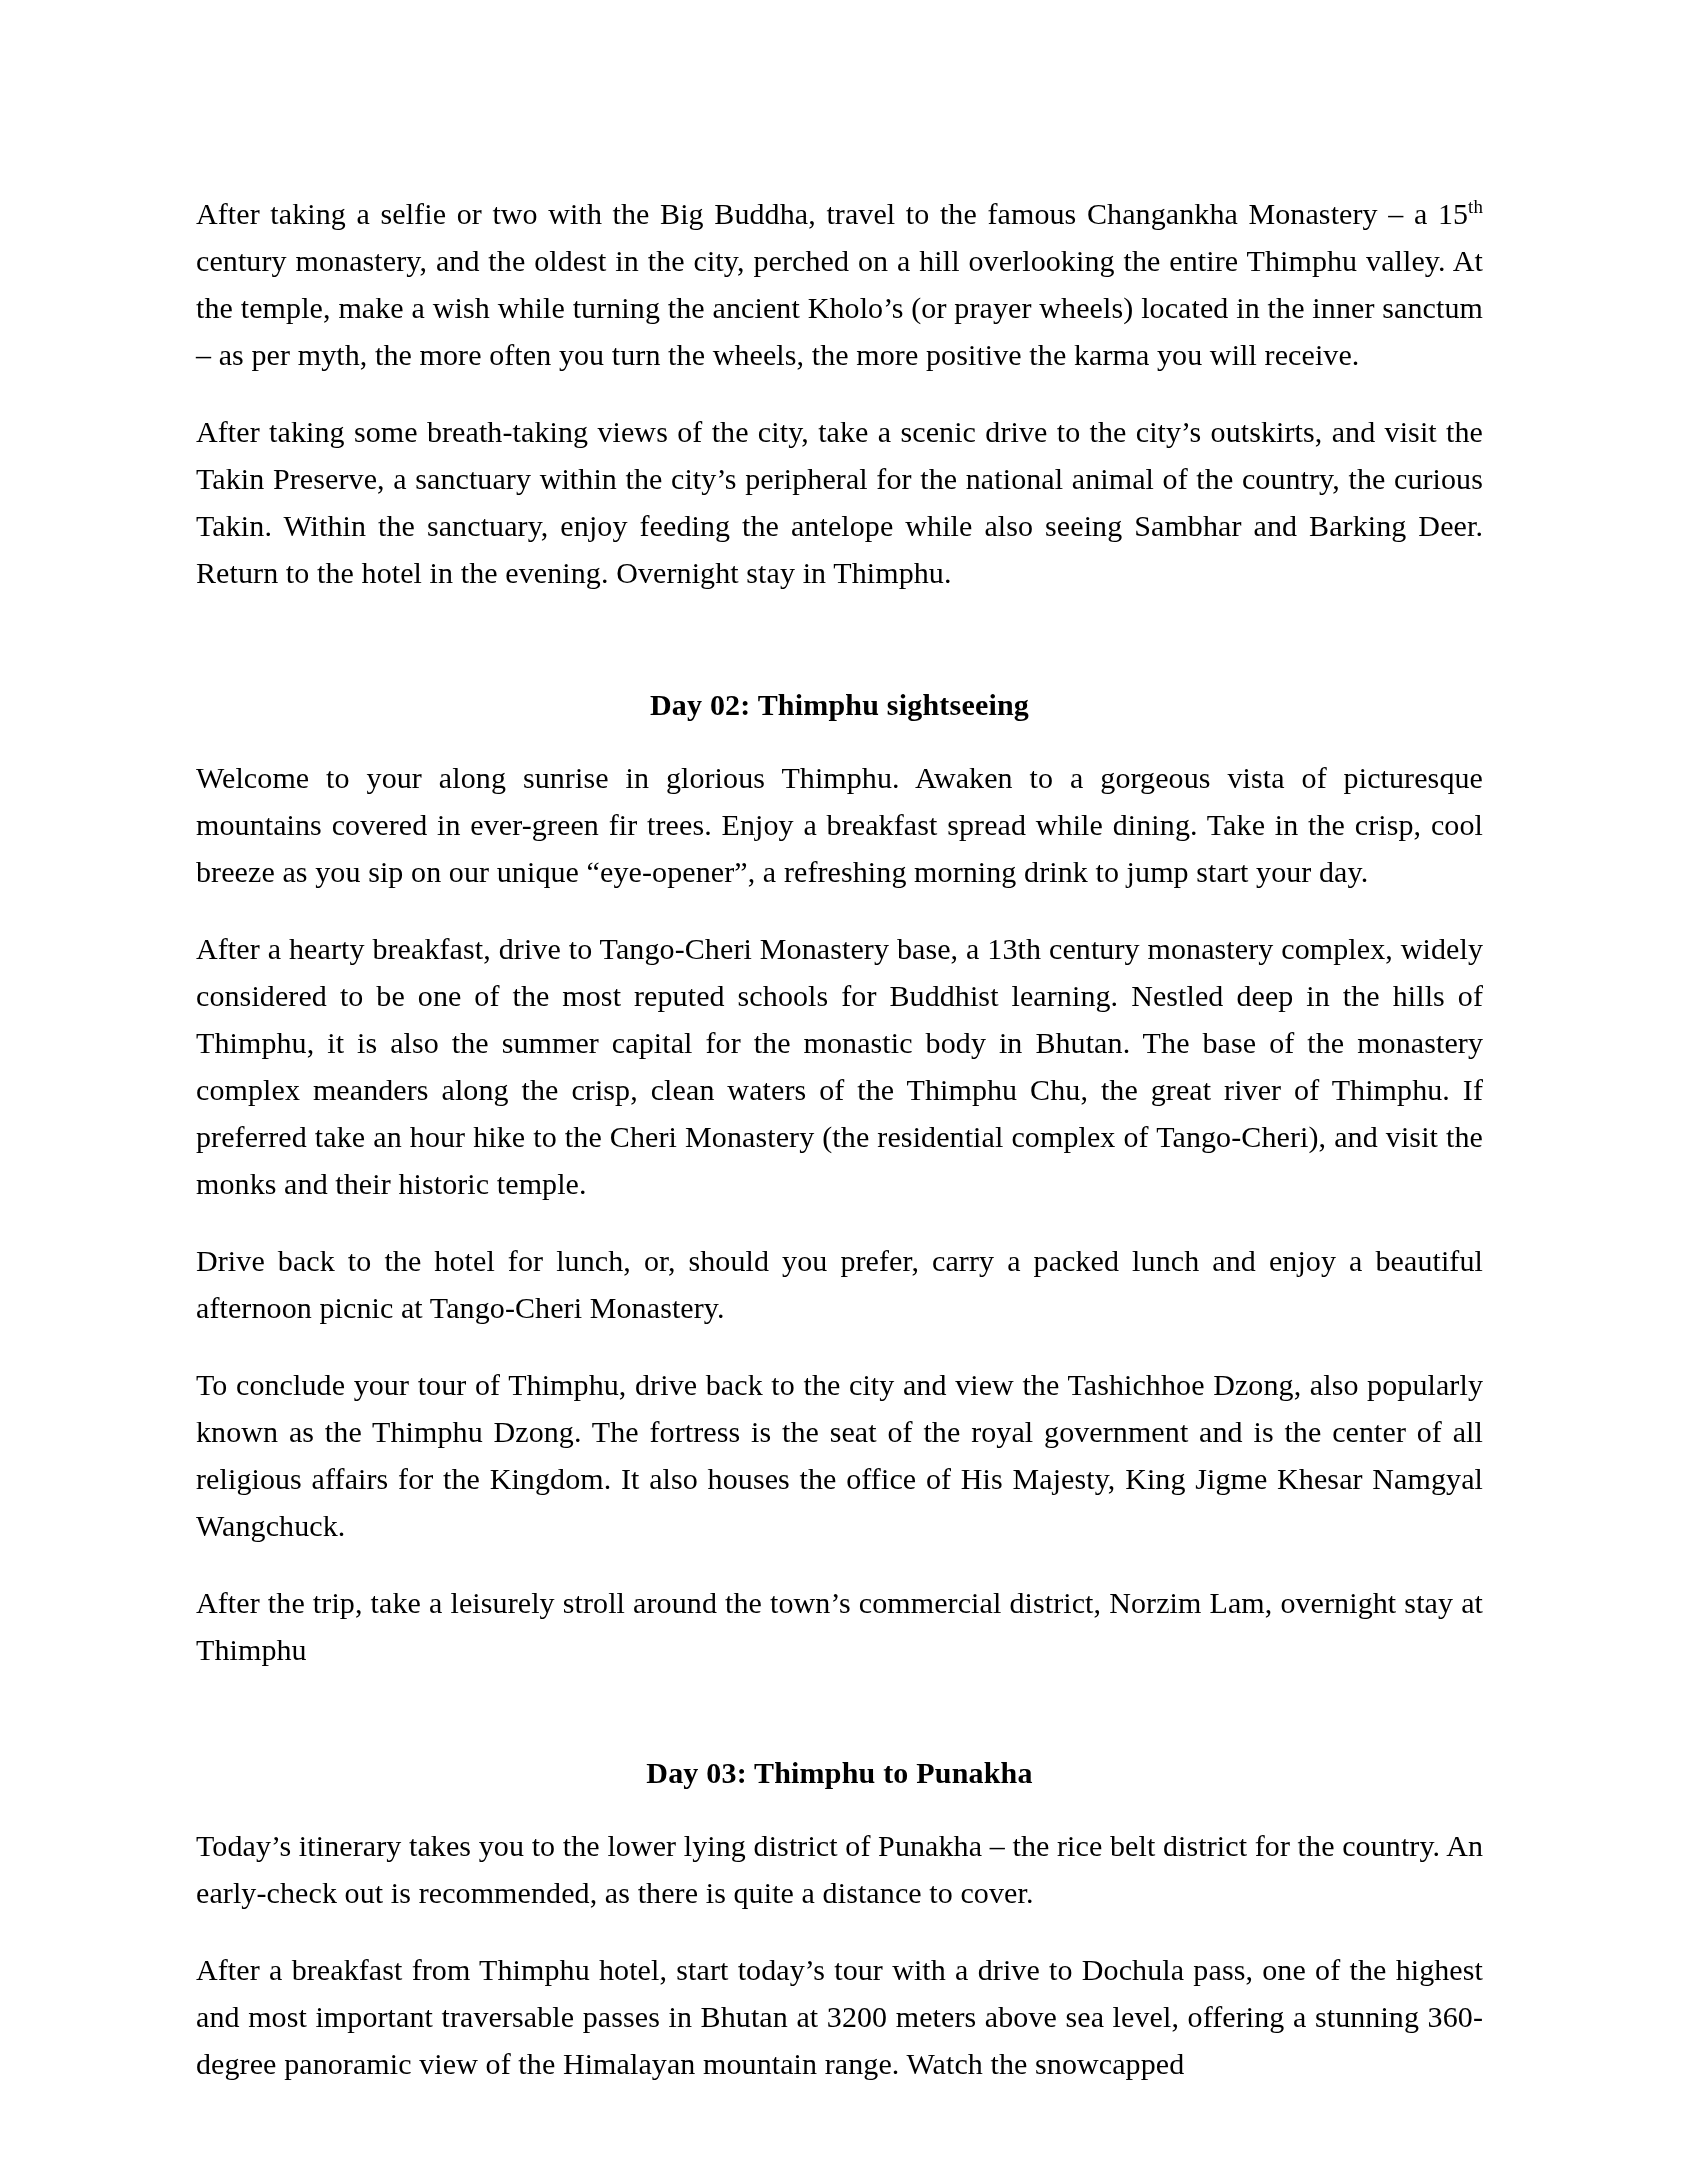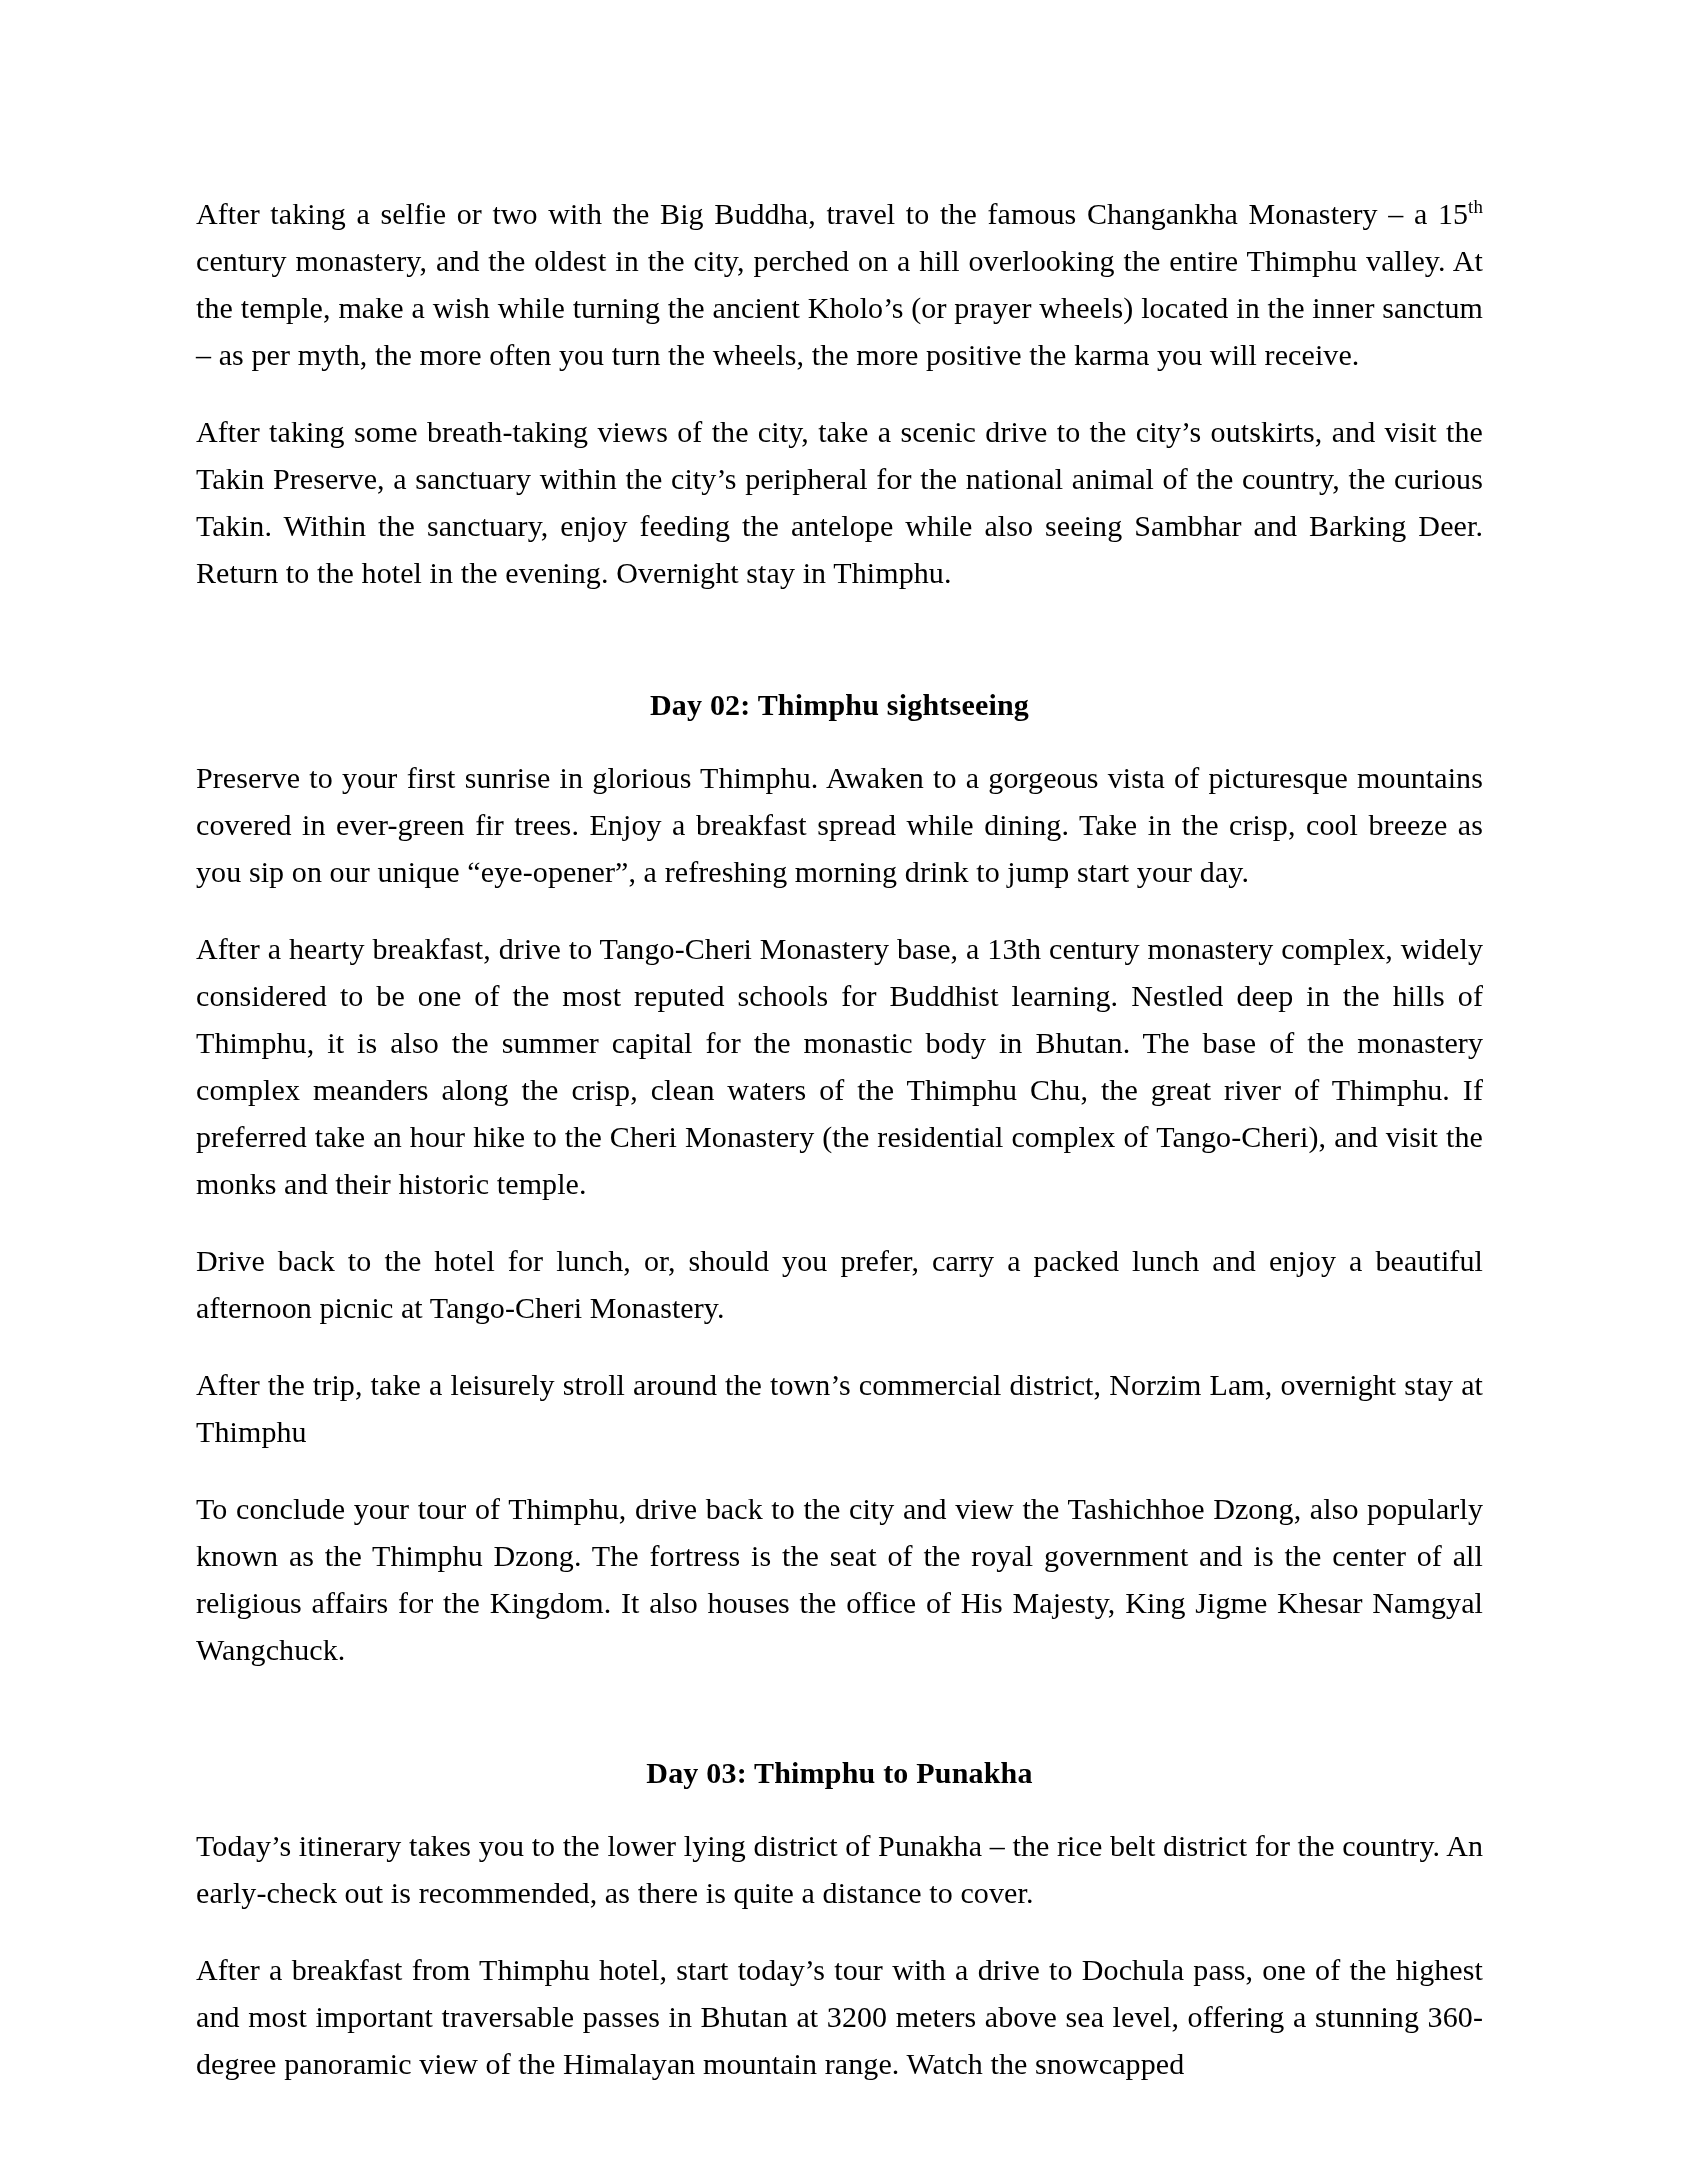--- a/index.html
+++ b/index.html
@@ -67,29 +67,29 @@
   <div class="page-body">
 
     <p class="para"><span>After taking a selfie or two with the Big Buddha, travel to the famous Changankha Monastery – a 15</span><sup class="ordinal">th</sup><span> century monastery, and the oldest in the city, perched on a hill overlooking the entire Thimphu valley. At the temple, make a wish while turning the ancient Kholo’s (or prayer wheels) located in the inner sanctum – as per myth, the more often you turn the wheels, the more positive the karma you will receive.</span></p>
 
     <p class="para">After taking some breath-taking views of the city, take a scenic drive to the city’s outskirts, and visit the Takin Preserve, a sanctuary within the city’s peripheral for the national animal of the country, the curious Takin. Within the sanctuary, enjoy feeding the antelope while also seeing Sambhar and Barking Deer. Return to the hotel in the evening. Overnight stay in Thimphu.</p>
 
     <div class="spacer-lg"></div>
 
     <h2 class="day-heading">Day 02: Thimphu sightseeing</h2>
 
-    <p class="para">Preserve to your first sunrise in glorious Thimphu. Awaken to a gorgeous vista of picturesque mountains covered in ever-green fir trees. Enjoy a breakfast spread while dining. Take in the crisp, cool breeze as you sip on our unique “eye-opener”, a refreshing morning drink to jump start your day.</p>
+    <p class="para">Welcome to your along sunrise in glorious Thimphu. Awaken to a gorgeous vista of picturesque mountains covered in ever-green fir trees. Enjoy a breakfast spread while dining. Take in the crisp, cool breeze as you sip on our unique “eye-opener”, a refreshing morning drink to jump start your day.</p>
 
     <p class="para">After a hearty breakfast, drive to Tango-Cheri Monastery base, a 13th century monastery complex, widely considered to be one of the most reputed schools for Buddhist learning. Nestled deep in the hills of Thimphu, it is also the summer capital for the monastic body in Bhutan. The base of the monastery complex meanders along the crisp, clean waters of the Thimphu Chu, the great river of Thimphu. If preferred take an hour hike to the Cheri Monastery (the residential complex of Tango-Cheri), and visit the monks and their historic temple.</p>
 
     <p class="para">Drive back to the hotel for lunch, or, should you prefer, carry a packed lunch and enjoy a beautiful afternoon picnic at Tango-Cheri Monastery.</p>
 
+    <p class="para">To conclude your tour of Thimphu, drive back to the city and view the Tashichhoe Dzong, also popularly known as the Thimphu Dzong. The fortress is the seat of the royal government and is the center of all religious affairs for the Kingdom. It also houses the office of His Majesty, King Jigme Khesar Namgyal Wangchuck.</p>
+
     <p class="para">After the trip, take a leisurely stroll around the town’s commercial district, Norzim Lam, overnight stay at Thimphu</p>
-
-    <p class="para">To conclude your tour of Thimphu, drive back to the city and view the Tashichhoe Dzong, also popularly known as the Thimphu Dzong. The fortress is the seat of the royal government and is the center of all religious affairs for the Kingdom. It also houses the office of His Majesty, King Jigme Khesar Namgyal Wangchuck.</p>
 
     <div class="spacer-md"></div>
 
     <h2 class="day-heading">Day 03: Thimphu to Punakha</h2>
 
     <p class="para">Today’s itinerary takes you to the lower lying district of Punakha – the rice belt district for the country. An early-check out is recommended, as there is quite a distance to cover.</p>
 
     <p class="para">After a breakfast from Thimphu hotel, start today’s tour with a drive to Dochula pass, one of the highest and most important traversable passes in Bhutan at 3200 meters above sea level, offering a stunning 360-degree panoramic view of the Himalayan mountain range. Watch the snowcapped</p>
 
   </div>

